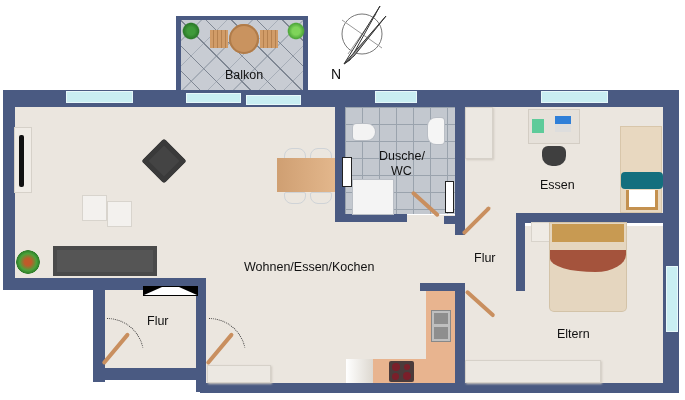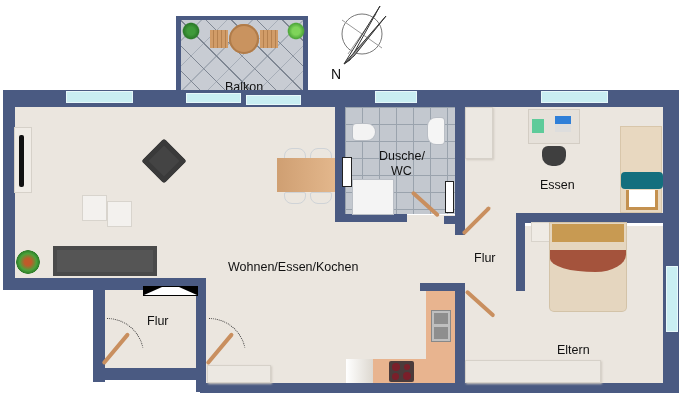--- a/index.html
+++ b/index.html
@@ -27,21 +27,21 @@
 <body>
 
 <div class="wall" style="left:176px;top:16px;width:132px;height:80px;"></div>
 <div class="balc" style="left:181px;top:20px;width:122px;height:76px;"></div>
 
 <div class="abs" style="left:229px;top:24px;width:30px;height:30px;border-radius:50%;background:#c9935f;box-shadow:inset 0 0 0 2px #b07c4a;"></div>
 <div class="abs" style="left:210px;top:30px;width:18px;height:18px;background:repeating-linear-gradient(90deg,#d19c68 0 3px,#b5814f 3px 4px);"></div>
 <div class="abs" style="left:260px;top:30px;width:18px;height:18px;background:repeating-linear-gradient(90deg,#d19c68 0 3px,#b5814f 3px 4px);"></div>
 <div class="abs" style="left:182px;top:22px;width:18px;height:18px;border-radius:50%;background:radial-gradient(circle,#3f9a3a 30%,#2c7a2a 60%,transparent 70%);"></div>
 <div class="abs" style="left:287px;top:22px;width:18px;height:18px;border-radius:50%;background:radial-gradient(circle,#7fd45a 30%,#4fa83a 60%,transparent 70%);"></div>
-<div class="label" style="left:225px;top:80px;">Balkon</div>
+<div class="label" style="left:225px;top:68px;">Balkon</div>
 
 <svg class="abs" style="left:330px;top:2px;" width="60" height="80" viewBox="0 0 60 80">
   <circle cx="32" cy="32" r="20" fill="none" stroke="#777" stroke-width="1"></circle>
   <line x1="12" y1="18" x2="52" y2="46" stroke="#999" stroke-width="1"></line>
   <line x1="18" y1="52" x2="46" y2="12" stroke="#999" stroke-width="1"></line>
   <polygon points="50,4 14,62 20,58" fill="#fff" stroke="#333" stroke-width="1"></polygon>
   <polygon points="56,14 14,62 24,54" fill="#999" stroke="#333" stroke-width="1"></polygon>
 </svg>
 <div class="label" style="left:331px;top:66px;font-size:14px;">N</div>
 
@@ -94,21 +94,21 @@
 <div class="abs" style="left:148px;top:145px;width:32px;height:32px;background:#444;transform:rotate(45deg);box-shadow:inset 0 0 0 5px #3a3a3a;border-radius:3px;"></div>
 <div class="abs" style="left:83px;top:196px;width:23px;height:24px;background:#f3f1ee;box-shadow:0 0 0 1px #d8d4cd;"></div>
 <div class="abs" style="left:108px;top:202px;width:23px;height:24px;background:#f3f1ee;box-shadow:0 0 0 1px #d8d4cd;"></div>
 <div class="abs" style="left:53px;top:246px;width:104px;height:30px;background:#555;box-shadow:inset 0 0 0 4px #4a4a4a;"></div>
 <div class="abs" style="left:16px;top:250px;width:24px;height:24px;border-radius:50%;background:radial-gradient(circle,#c05a2a 20%,#4aa23a 50%,#2f7d2a 68%,transparent 72%);"></div>
 <div class="abs" style="left:284px;top:148px;width:20px;height:10px;border:1px solid #cfd3d7;border-radius:8px 8px 2px 2px;"></div>
 <div class="abs" style="left:310px;top:148px;width:20px;height:10px;border:1px solid #cfd3d7;border-radius:8px 8px 2px 2px;"></div>
 <div class="abs" style="left:284px;top:192px;width:20px;height:10px;border:1px solid #cfd3d7;border-radius:2px 2px 8px 8px;"></div>
 <div class="abs" style="left:310px;top:192px;width:20px;height:10px;border:1px solid #cfd3d7;border-radius:2px 2px 8px 8px;"></div>
 <div class="abs" style="left:277px;top:158px;width:58px;height:34px;background:linear-gradient(90deg,#cf9f72,#e3b78c);"></div>
-<div class="label" style="left:228px;top:260px;">Wohnen/Essen/Kochen</div>
+<div class="label" style="left:244px;top:260px;">Wohnen/Essen/Kochen</div>
 
 <div class="abs" style="left:426px;top:291px;width:29px;height:92px;background:#e8b48f;"></div>
 <div class="abs" style="left:346px;top:359px;width:109px;height:24px;background:#e8b48f;"></div>
 <div class="abs" style="left:346px;top:359px;width:27px;height:24px;background:linear-gradient(90deg,#ffffff,#ddd8d0);"></div>
 <div class="abs" style="left:389px;top:361px;width:25px;height:21px;background:#4b3b3b;border-radius:2px;">
   <span class="abs" style="left:3px;top:2px;width:8px;height:8px;border-radius:50%;background:#7a1f2a;"></span>
   <span class="abs" style="left:15px;top:3px;width:6px;height:6px;border-radius:50%;background:#7a1f2a;"></span>
   <span class="abs" style="left:3px;top:12px;width:7px;height:7px;border-radius:50%;background:#7a1f2a;"></span>
   <span class="abs" style="left:14px;top:11px;width:8px;height:8px;border-radius:50%;background:#7a1f2a;"></span>
 </div>
@@ -139,14 +139,14 @@
 <div class="abs" style="left:542px;top:146px;width:24px;height:20px;background:#3f3f3f;border-radius:6px 6px 10px 10px;"></div>
 <div class="abs" style="left:621px;top:127px;width:40px;height:85px;background:#e8d8c0;box-shadow:0 0 0 1px #d8c6aa;"></div>
 <div class="abs" style="left:621px;top:172px;width:42px;height:17px;background:#146f7e;border-radius:4px;"></div>
 <div class="abs" style="left:626px;top:190px;width:32px;height:20px;background:#fff;border:3px solid #c4914f;border-top:0;box-sizing:border-box;"></div>
 <div class="label" style="left:540px;top:178px;">Essen</div>
 
 <div class="abs" style="left:532px;top:223px;width:94px;height:18px;background:#efebe5;box-shadow:0 0 0 1px #d8d3cb;"></div>
 <div class="abs" style="left:550px;top:223px;width:76px;height:88px;background:#e5d6bf;box-shadow:0 0 0 1px #d3c3a8;border-radius:0 0 4px 4px;"></div>
 <div class="abs" style="left:552px;top:224px;width:72px;height:18px;background:#c89a52;"></div>
 <div class="abs" style="left:550px;top:250px;width:76px;height:22px;background:#a4533c;border-radius:0 0 40% 60%/0 0 80% 60%;"></div>
-<div class="label" style="left:557px;top:327px;margin-top:16px;">Eltern</div>
+<div class="label" style="left:557px;top:327px;">Eltern</div>
 <div class="cab" style="left:465px;top:360px;width:136px;height:23px;"></div>
 
 </body></html>

